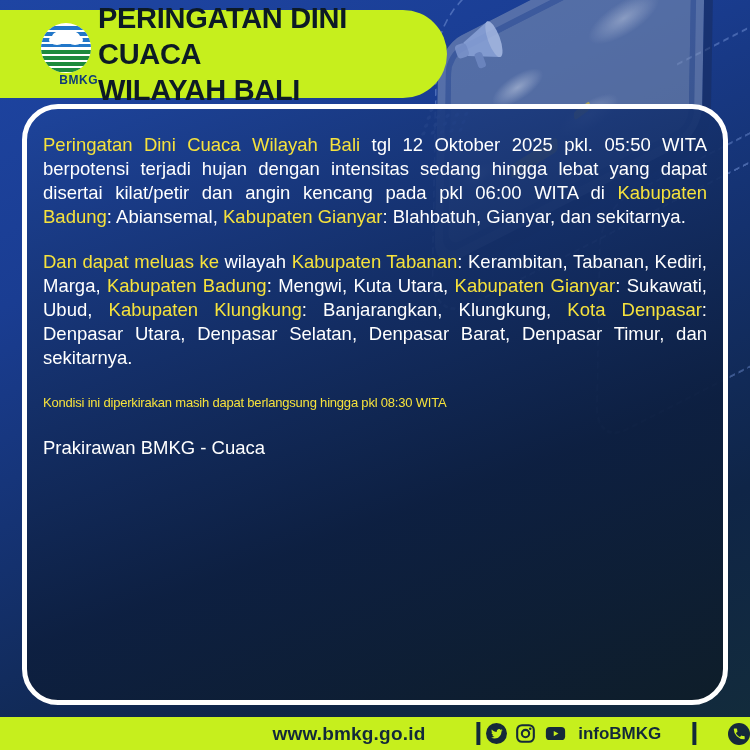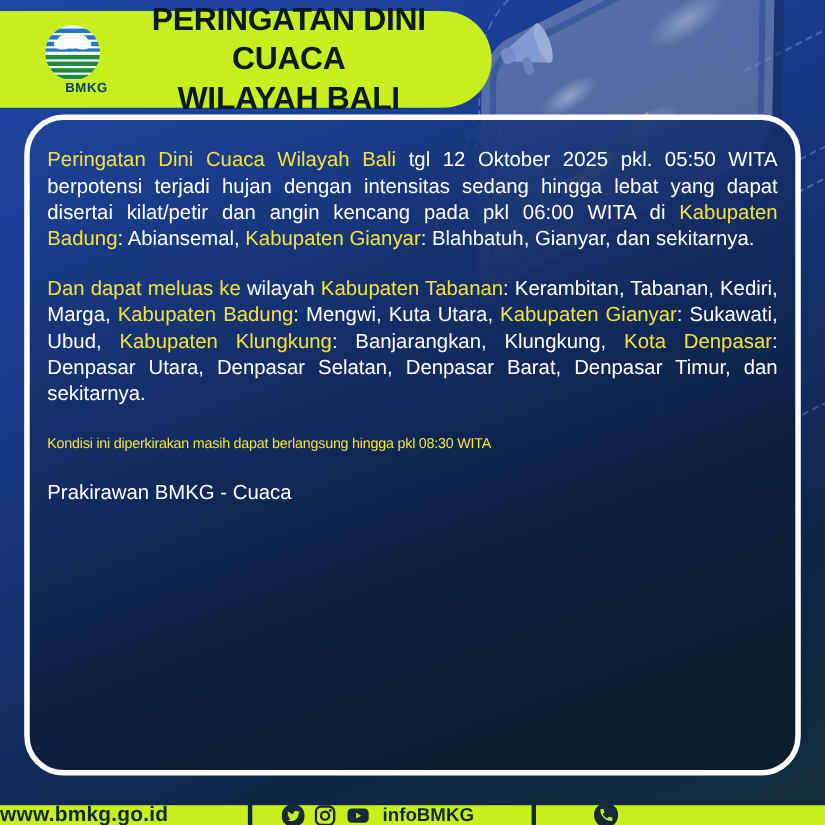--- a/index.html
+++ b/index.html
@@ -43,40 +43,40 @@
 
   
   .banner{
     position:absolute;left:0;top:10px;width:447px;height:88px;z-index:4;
     background:var(--lime);border-radius:0 44px 44px 0;
     display:flex;align-items:center;
   }
   .logo{width:64px;margin-left:34px;text-align:right;flex:0 0 auto}
   .logo svg{display:block;margin:0 auto}
   .logo-label{font-size:12px;font-weight:bold;color:#0f3c78;letter-spacing:.5px;margin-top:-1px}
-  .titles{flex:1;text-align:center;padding-right:20px}
+  .titles{flex:1;padding-right:20px}
   .btitle{font-size:29px;font-weight:bold;color:#0c1a26;line-height:36px;letter-spacing:-.3px}
 
   
   .panel{
     position:absolute;left:22px;top:104px;width:706px;height:601px;z-index:3;
     border:5px solid #ffffff;border-radius:36px;
     background:linear-gradient(160deg, rgba(30,68,155,.84) 0%, rgba(20,47,104,.92) 34%, rgba(13,31,64,.96) 64%, rgba(14,29,41,.97) 100%);
     padding:24px 16px 0 16px;
   }
   .panel p{margin:0 0 21px 0;font-size:18.5px;font-weight:normal;line-height:24px;text-align:justify;color:var(--white)}
   .panel p.oneline{white-space:nowrap;font-size:13px;letter-spacing:-.2px;text-align:left}
   .yl{color:var(--yellow)}
   .wh{color:var(--white)}
 
   
   .footer{
-    position:absolute;left:0;bottom:0;width:750px;height:18px;z-index:5;
+    position:absolute;left:0;bottom:0;width:750px;height:33px;z-index:5;
     background:var(--lime);color:var(--navy);
-    display:flex;align-items:center;justify-content:flex-start;gap:25px;font-weight:bold;
+    display:flex;align-items:center;justify-content:flex-end;gap:4px;font-weight:bold;
   }
   .fw{font-size:19px;letter-spacing:.2px}
   .sep{font-size:24px;font-weight:bold;transform:scaleX(1.3);line-height:1;margin-top:-3px}
   .group{display:flex;align-items:center;gap:8px}
   .group svg{display:block}
   .handle{font-size:17px;margin-left:3px}
   .call{font-size:19px}
   .pad-r{margin-right:46px}
   .pad-l{margin-left:26px}
 </style>

